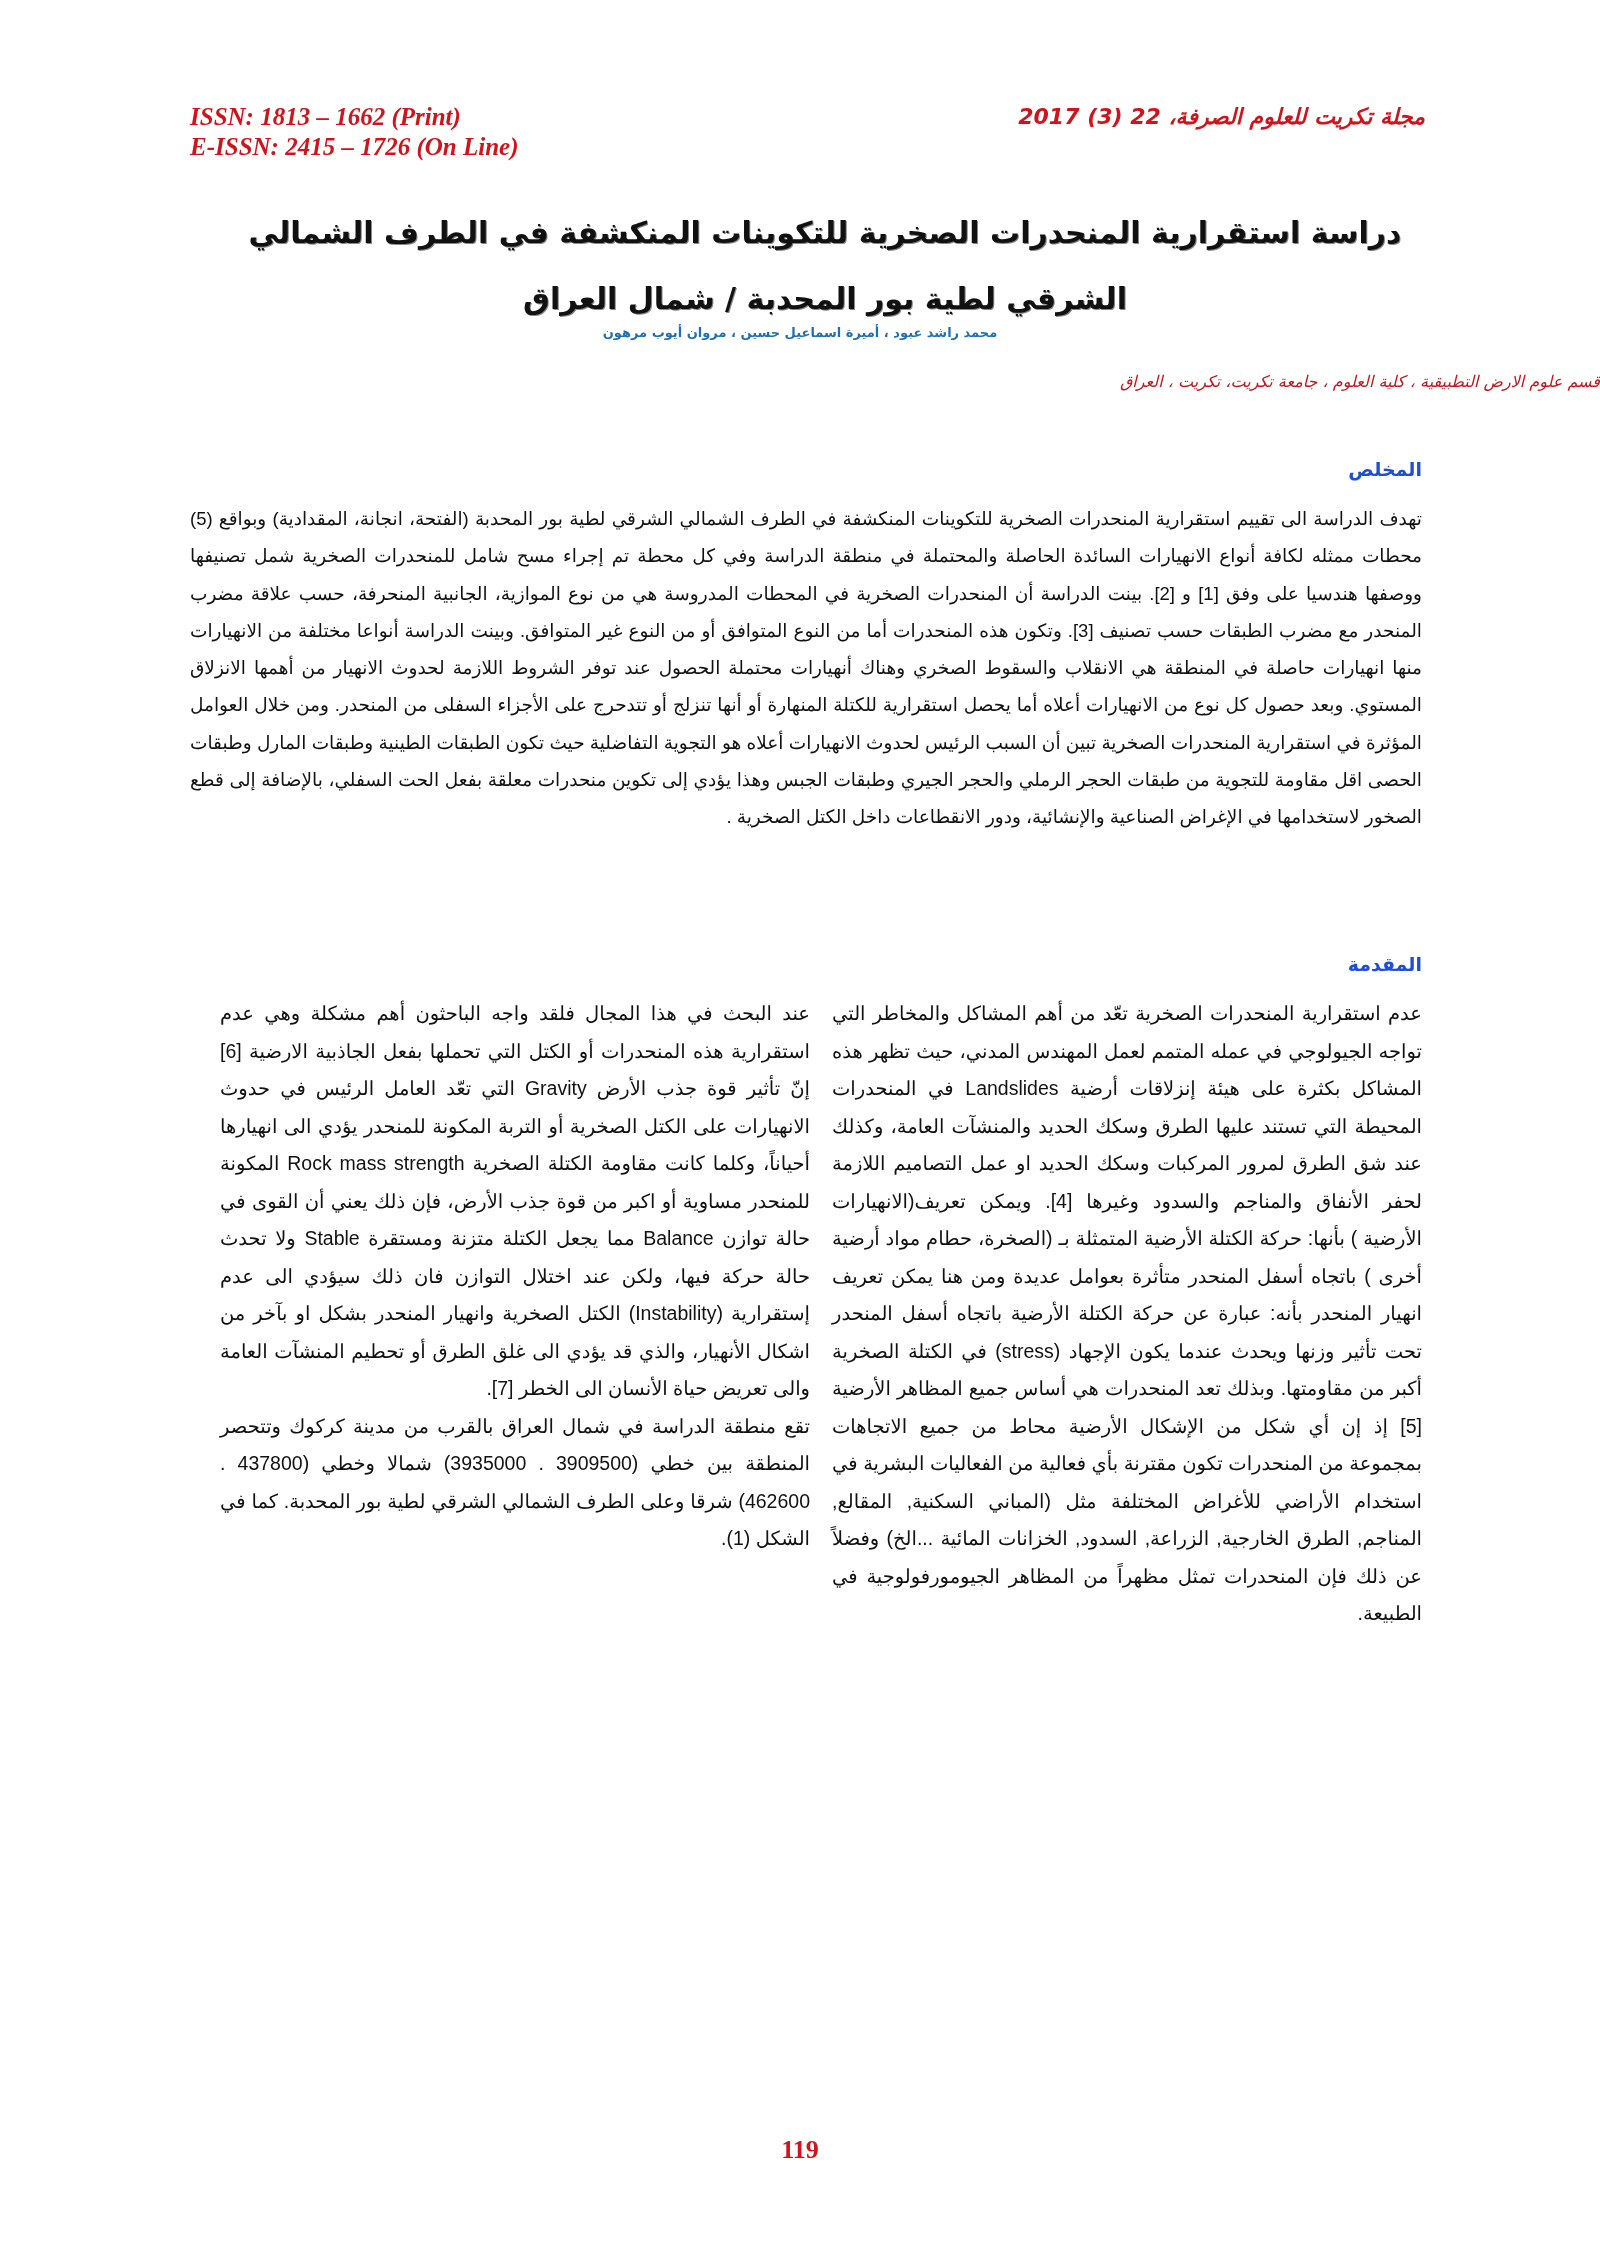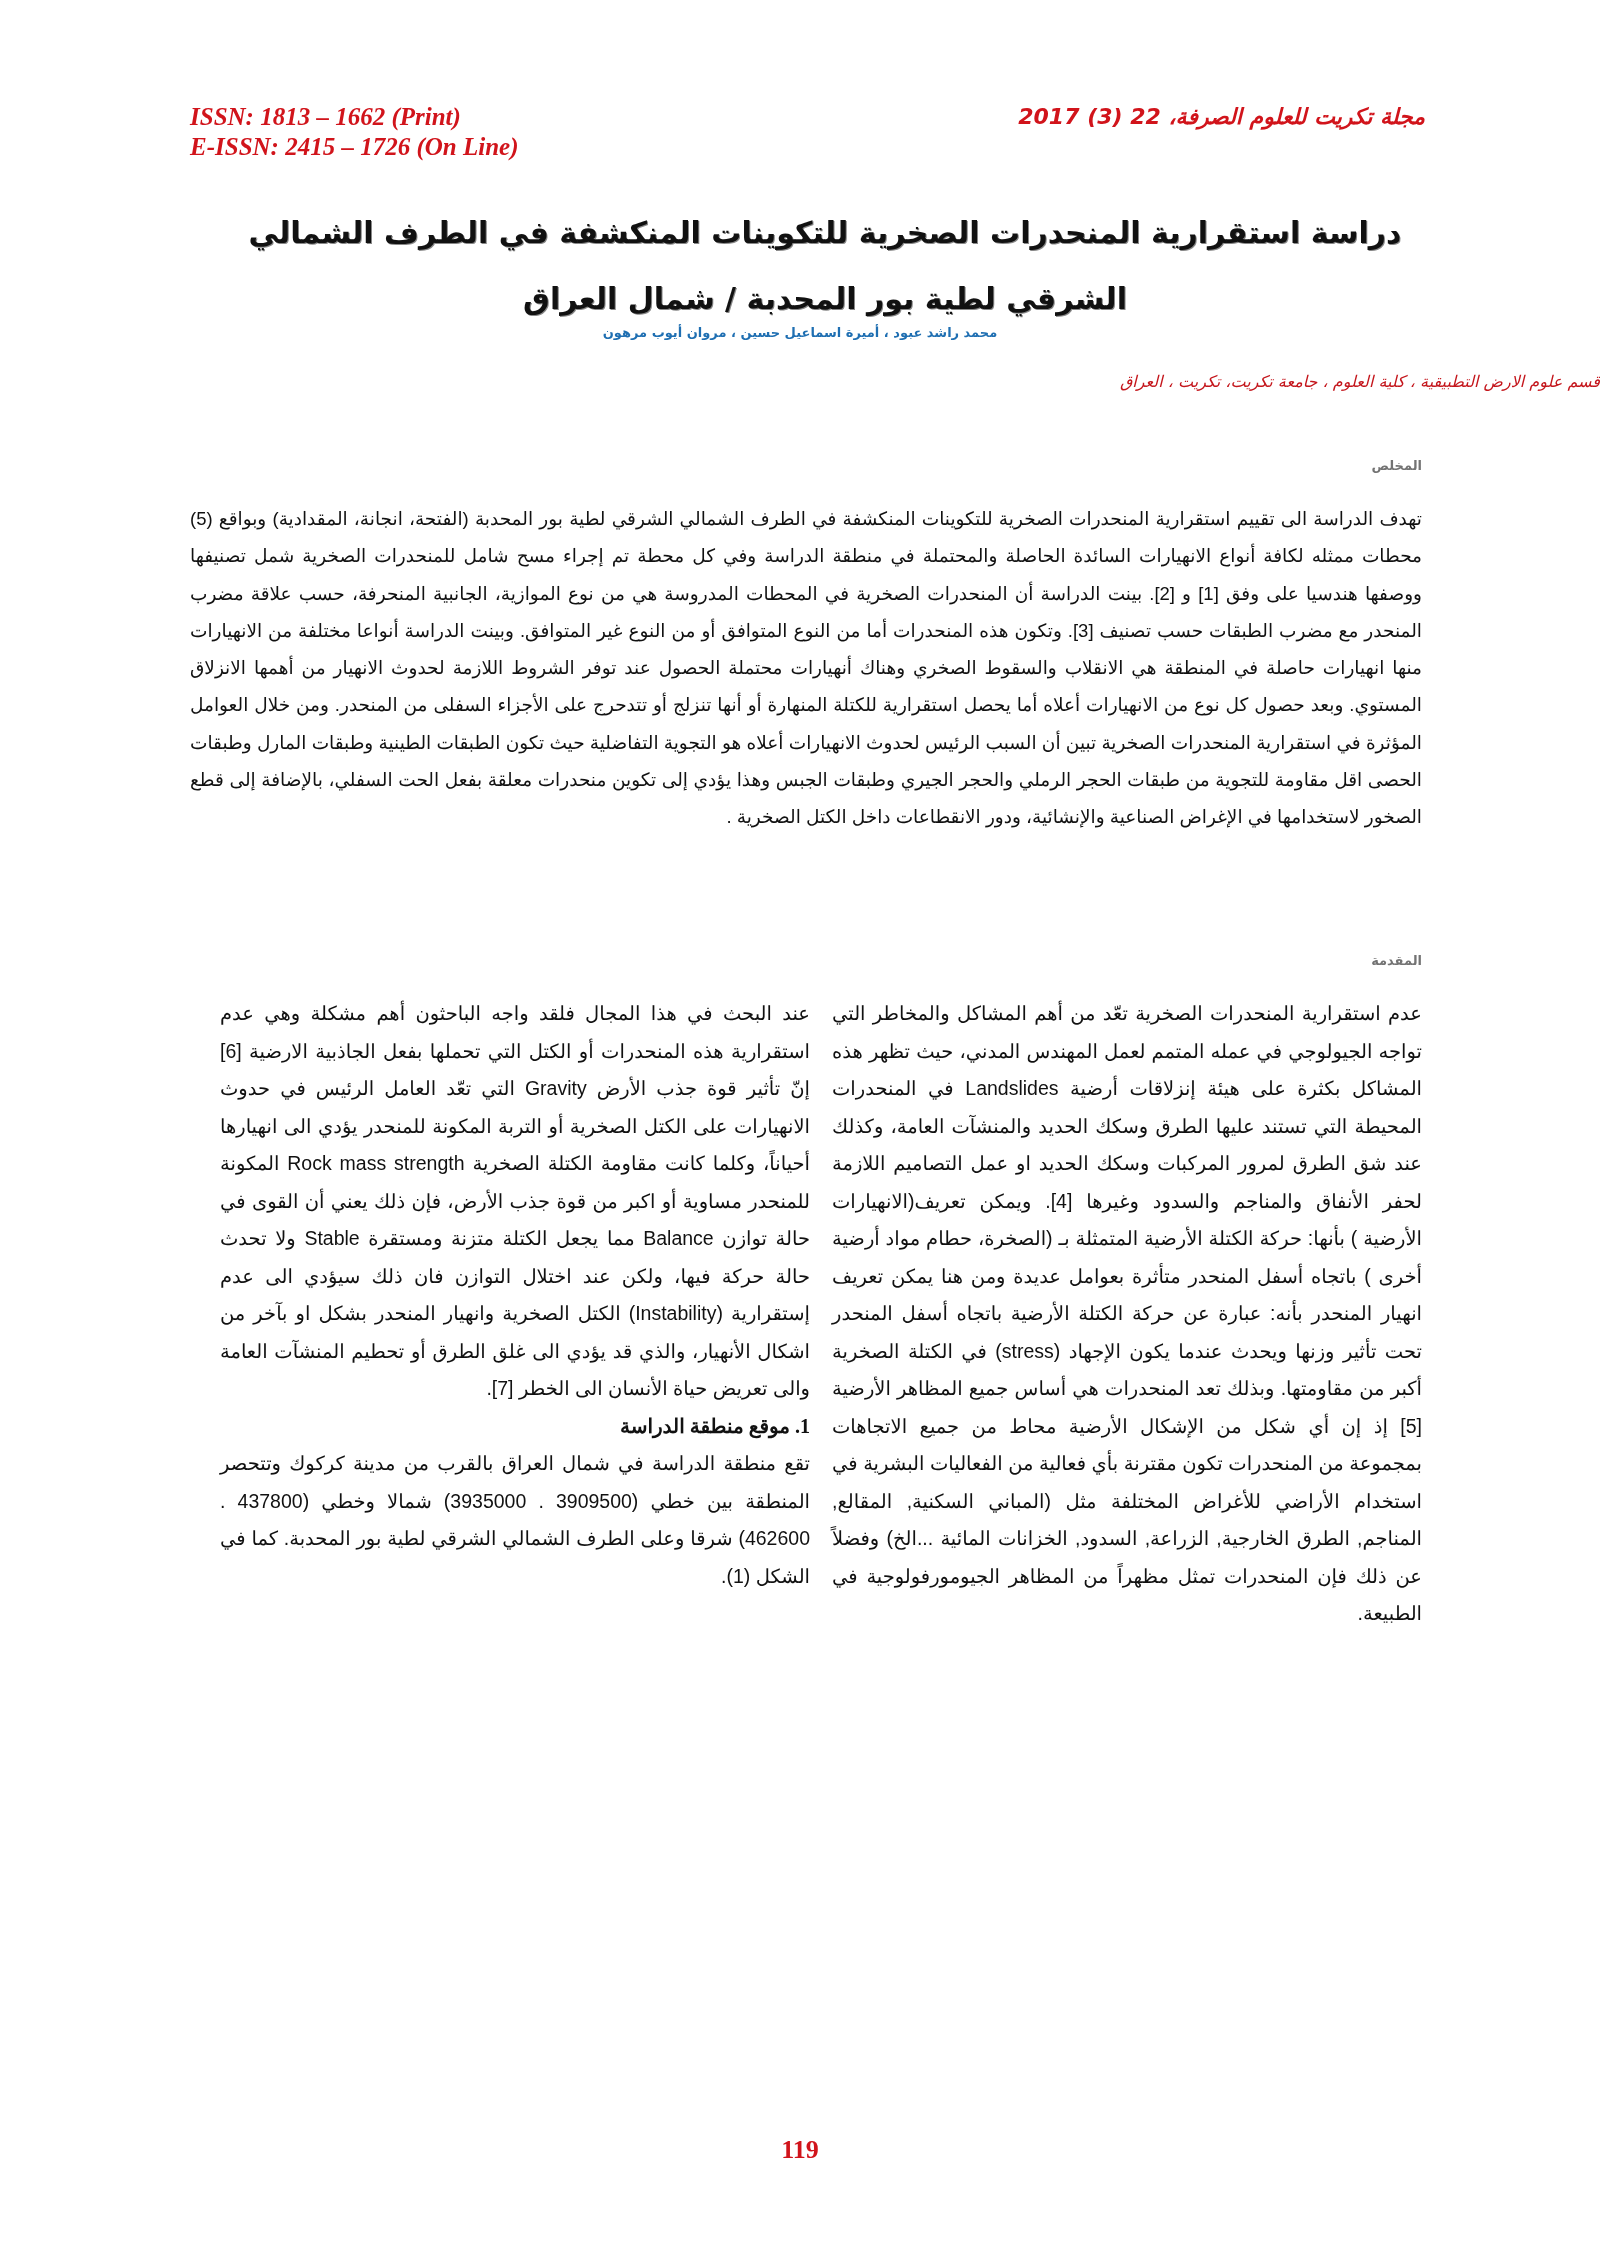--- a/index.html
+++ b/index.html
@@ -2,21 +2,21 @@
 <html><head>
 <meta charset="utf-8">
 <style>
   html, body { margin: 0; padding: 0; background: #ffffff; }
   body { width: 1600px; height: 2263px; position: relative; overflow: hidden; color: #111; }
   .hdr-left { position: absolute; left: 190px; top: 102px; font-family: Liberation Serif, serif; font-weight: bold; font-style: italic; color: #d1141b; font-size: 25px; line-height: 30px; }
   .hdr-right { position: absolute; right: 175px; top: 102px; direction: rtl; font-family: "DejaVu Sans", sans-serif; font-weight: bold; font-style: italic; color: #d1141b; font-size: 22px; line-height: 30px; }
   .title { position: absolute; left: 220px; right: 170px; top: 200px; direction: rtl; text-align: center; font-family: "DejaVu Sans", sans-serif; font-weight: bold; font-size: 30px; line-height: 66px; color: #111; text-shadow: 1px 1px 0 #888; }
   .authors { position: absolute; left: 0; right: 0; top: 325px; text-align: center; direction: rtl; font-family: "DejaVu Sans", sans-serif; font-weight: bold; font-size: 13px; color: #1f6fb2; }
   .affil { position: absolute; left: 0; right: 0; top: 372px; direction: rtl; font-family: "DejaVu Sans", sans-serif; font-style: italic; font-size: 16px; color: #c4161c; }
-  .sec-head { position: absolute; right: 178px; direction: rtl; font-family: "DejaVu Sans", sans-serif; font-weight: bold; font-size: 13px; color: #737373; }
+  .sec-head { position: absolute; right: 178px; direction: rtl; font-family: "DejaVu Sans", sans-serif; font-weight: bold; font-size: 19px; color: #1d4ed8; }
   .abstract { position: absolute; left: 190px; right: 178px; top: 500px; direction: rtl; text-align: justify; text-align-last: right; font-family: "Liberation Sans", sans-serif; font-size: 18.5px; line-height: 37.3px; }
   .col { position: absolute; top: 995px; width: 590px; direction: rtl; text-align: justify; text-align-last: right; font-family: "Liberation Sans", sans-serif; font-size: 19.5px; line-height: 37.5px; margin-left: 27px; }
   .col-right { right: 178px; }
   .col-left { left: 193px; }
   .col p { margin: 0; }
   .sub-head { font-family: "Liberation Serif", serif; font-weight: bold; font-size: 20px; margin: 0; }
   .page-num { position: absolute; left: 0; right: 0; top: 2135px; text-align: center; font-family: "Liberation Serif", serif; font-weight: bold; font-size: 26px; color: #d1141b; }
 </style>
 </head>
 <body>
@@ -35,17 +35,16 @@
 <div class="abstract">تهدف الدراسة الى تقييم استقرارية المنحدرات الصخرية للتكوينات المنكشفة في الطرف الشمالي الشرقي لطية بور المحدبة (الفتحة، انجانة، المقدادية) وبواقع (5) محطات ممثله لكافة أنواع الانهيارات السائدة الحاصلة والمحتملة في منطقة الدراسة وفي كل محطة تم إجراء مسح شامل للمنحدرات الصخرية شمل تصنيفها ووصفها هندسيا على وفق [1] و [2]. بينت الدراسة أن المنحدرات الصخرية في المحطات المدروسة هي من نوع الموازية، الجانبية المنحرفة، حسب علاقة مضرب المنحدر مع مضرب الطبقات حسب تصنيف [3]. وتكون هذه المنحدرات أما من النوع المتوافق أو من النوع غير المتوافق. وبينت الدراسة أنواعا مختلفة من الانهيارات منها انهيارات حاصلة في المنطقة هي الانقلاب والسقوط الصخري وهناك أنهيارات محتملة الحصول عند توفر الشروط اللازمة لحدوث الانهيار من أهمها الانزلاق المستوي. وبعد حصول كل نوع من الانهيارات أعلاه أما يحصل استقرارية للكتلة المنهارة أو أنها تنزلج أو تتدحرج على الأجزاء السفلى من المنحدر. ومن خلال العوامل المؤثرة في استقرارية المنحدرات الصخرية تبين أن السبب الرئيس لحدوث الانهيارات أعلاه هو التجوية التفاضلية حيث تكون الطبقات الطينية وطبقات المارل وطبقات الحصى اقل مقاومة للتجوية من طبقات الحجر الرملي والحجر الجيري وطبقات الجبس وهذا يؤدي إلى تكوين منحدرات معلقة بفعل الحت السفلي، بالإضافة إلى قطع الصخور لاستخدامها في الإغراض الصناعية والإنشائية، ودور الانقطاعات داخل الكتل الصخرية .</div>
 
 <div class="sec-head" style="top:953px;">المقدمة</div>
 
 <div class="col col-right">
   <p>عدم استقرارية المنحدرات الصخرية تعّد من أهم المشاكل والمخاطر التي تواجه الجيولوجي في عمله المتمم لعمل المهندس المدني، حيث تظهر هذه المشاكل بكثرة على هيئة إنزلاقات أرضية Landslides في المنحدرات المحيطة التي تستند عليها الطرق وسكك الحديد والمنشآت العامة، وكذلك عند شق الطرق لمرور المركبات وسكك الحديد او عمل التصاميم اللازمة لحفر الأنفاق والمناجم والسدود وغيرها [4]. ويمكن تعريف(الانهيارات الأرضية ) بأنها: حركة الكتلة الأرضية المتمثلة بـ (الصخرة، حطام مواد أرضية أخرى ) باتجاه أسفل المنحدر متأثرة بعوامل عديدة ومن هنا يمكن تعريف انهيار المنحدر بأنه: عبارة عن حركة الكتلة الأرضية باتجاه أسفل المنحدر تحت تأثير وزنها ويحدث عندما يكون الإجهاد (stress) في الكتلة الصخرية أكبر من مقاومتها. وبذلك تعد المنحدرات هي أساس جميع المظاهر الأرضية [5] إذ إن أي شكل من الإشكال الأرضية محاط من جميع الاتجاهات بمجموعة من المنحدرات تكون مقترنة بأي فعالية من الفعاليات البشرية في استخدام الأراضي للأغراض المختلفة مثل (المباني السكنية, المقالع, المناجم, الطرق الخارجية, الزراعة, السدود, الخزانات المائية ...الخ) وفضلاً عن ذلك فإن المنحدرات تمثل مظهراً من المظاهر الجيومورفولوجية في الطبيعة.</p>
 </div>
 
 <div class="col col-left">
   <p>عند البحث في هذا المجال فلقد واجه الباحثون أهم مشكلة وهي عدم استقرارية هذه المنحدرات أو الكتل التي تحملها بفعل الجاذبية الارضية [6] إنّ تأثير قوة جذب الأرض Gravity التي تعّد العامل الرئيس في حدوث الانهيارات على الكتل الصخرية أو التربة المكونة للمنحدر يؤدي الى انهيارها أحياناً، وكلما كانت مقاومة الكتلة الصخرية Rock mass strength المكونة للمنحدر مساوية أو اكبر من قوة جذب الأرض، فإن ذلك يعني أن القوى في حالة توازن Balance مما يجعل الكتلة متزنة ومستقرة Stable ولا تحدث حالة حركة فيها، ولكن عند اختلال التوازن فان ذلك سيؤدي الى عدم إستقرارية (Instability) الكتل الصخرية وانهيار المنحدر بشكل او بآخر من اشكال الأنهيار، والذي قد يؤدي الى غلق الطرق أو تحطيم المنشآت العامة والى تعريض حياة الأنسان الى الخطر [7].</p>
-  <p class="sub-head">1. موقع منطقة الدراسة</p>
   <p>تقع منطقة الدراسة في شمال العراق بالقرب من مدينة كركوك وتتحصر المنطقة بين خطي (3909500 . 3935000) شمالا وخطي (437800 . 462600) شرقا وعلى الطرف الشمالي الشرقي لطية بور المحدبة. كما في الشكل (1).</p>
 </div>
 
 <div class="page-num">119</div>
 
 </body></html>

